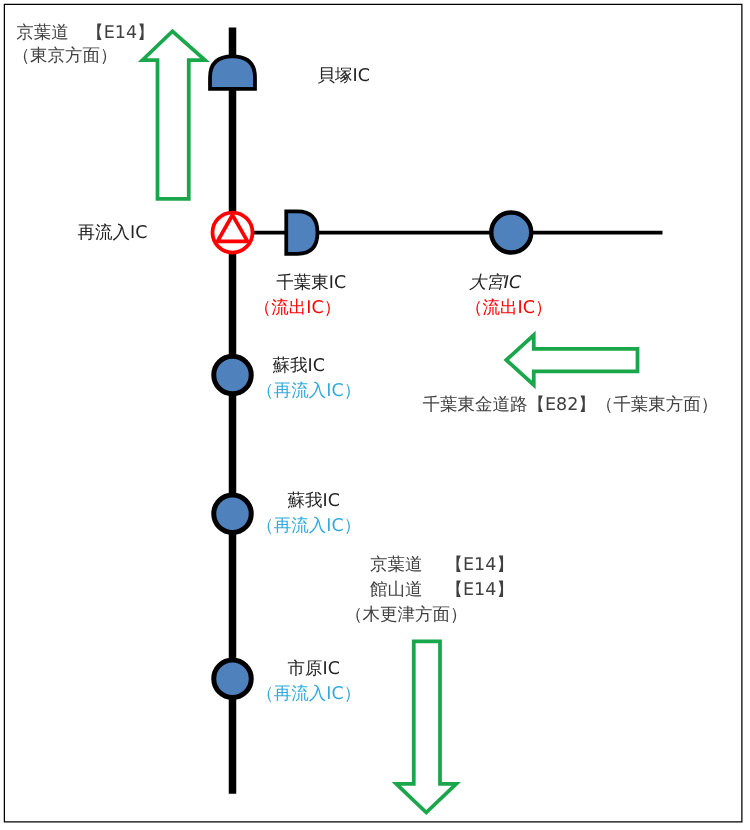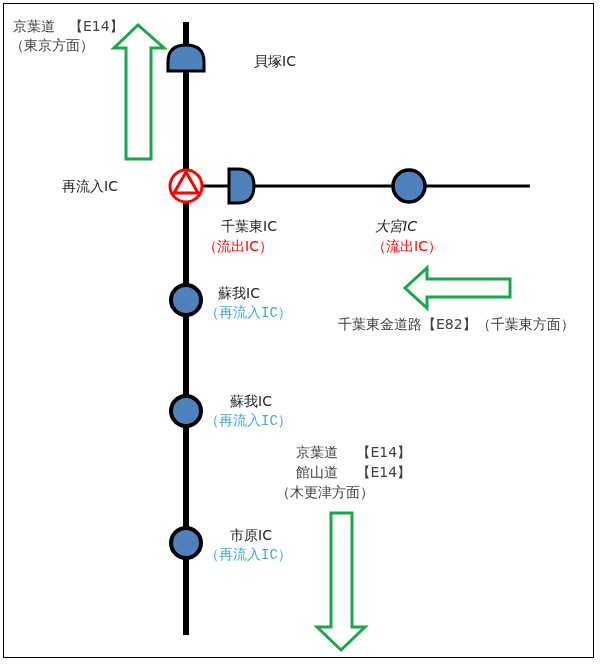--- a/index.html
+++ b/index.html
@@ -2,21 +2,21 @@
 <html><head>
   <meta charset="utf-8">
   <style>
     html, body { margin: 0; padding: 0; background: #ffffff; }
     body { width: 600px; height: 664px; position: relative; overflow: hidden; font-family: "DejaVu Sans", sans-serif; }
     .frame { position: absolute; left: 3px; top: 3px; width: 591px; height: 655px; border: 1px solid #000; box-sizing: border-box; background: #fff; }
     svg.diagram { position: absolute; left: 0; top: 0; }
     .lbl { position: absolute; font-size: 14px; line-height: 17px; white-space: nowrap; }
     .black { color: #222; }
     .red { color: #ff0000; }
-    .blue { color: #33aadd; font-family: Liberation Mono, monospace; }
+    .blue { color: #33aadd; }
     .green { color: #404040; }
   </style>
 </head>
 <body>
 
 <div class="frame"></div>
 
 <svg class="diagram" width="600" height="664">
 
   <line x1="186" y1="22" x2="186" y2="635" stroke="#000" stroke-width="6"></line>

